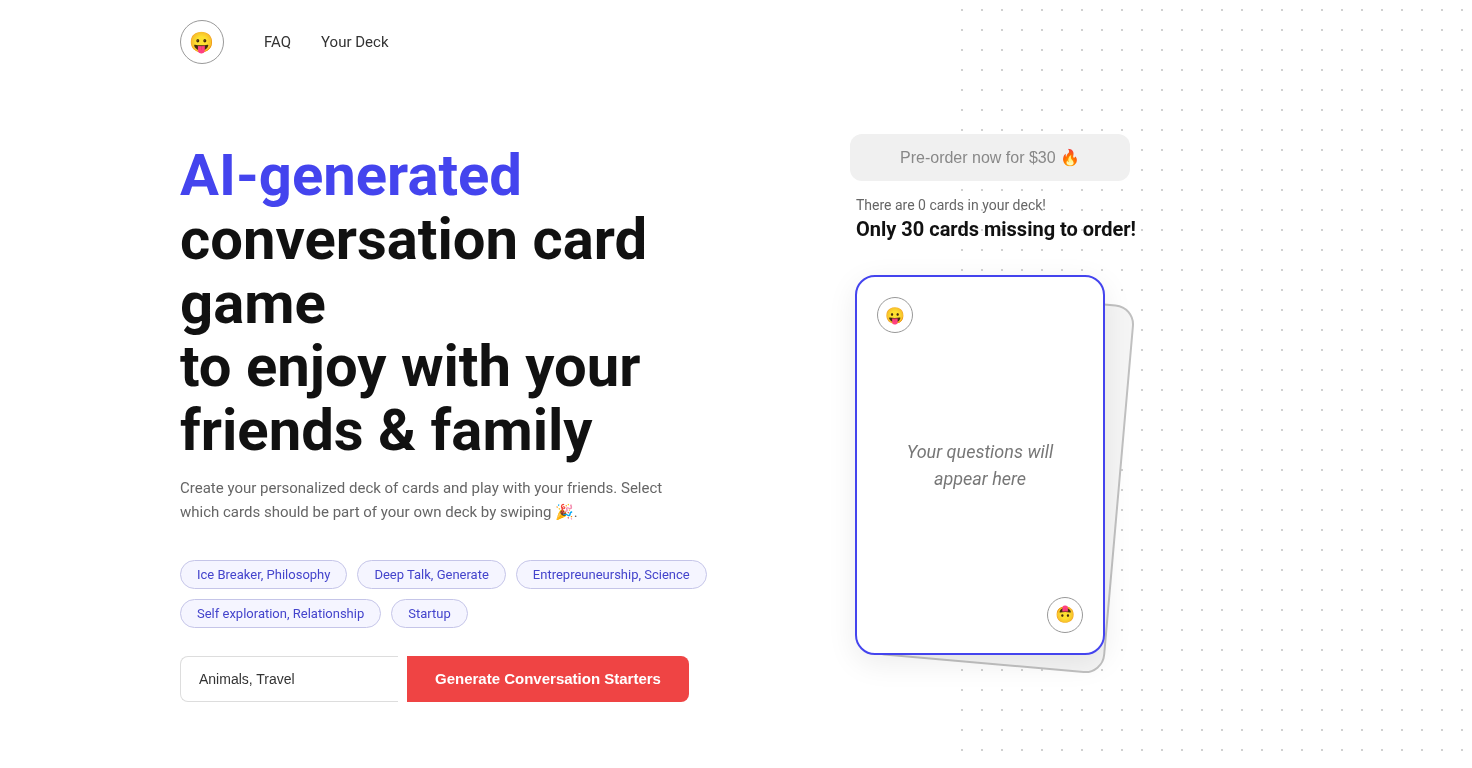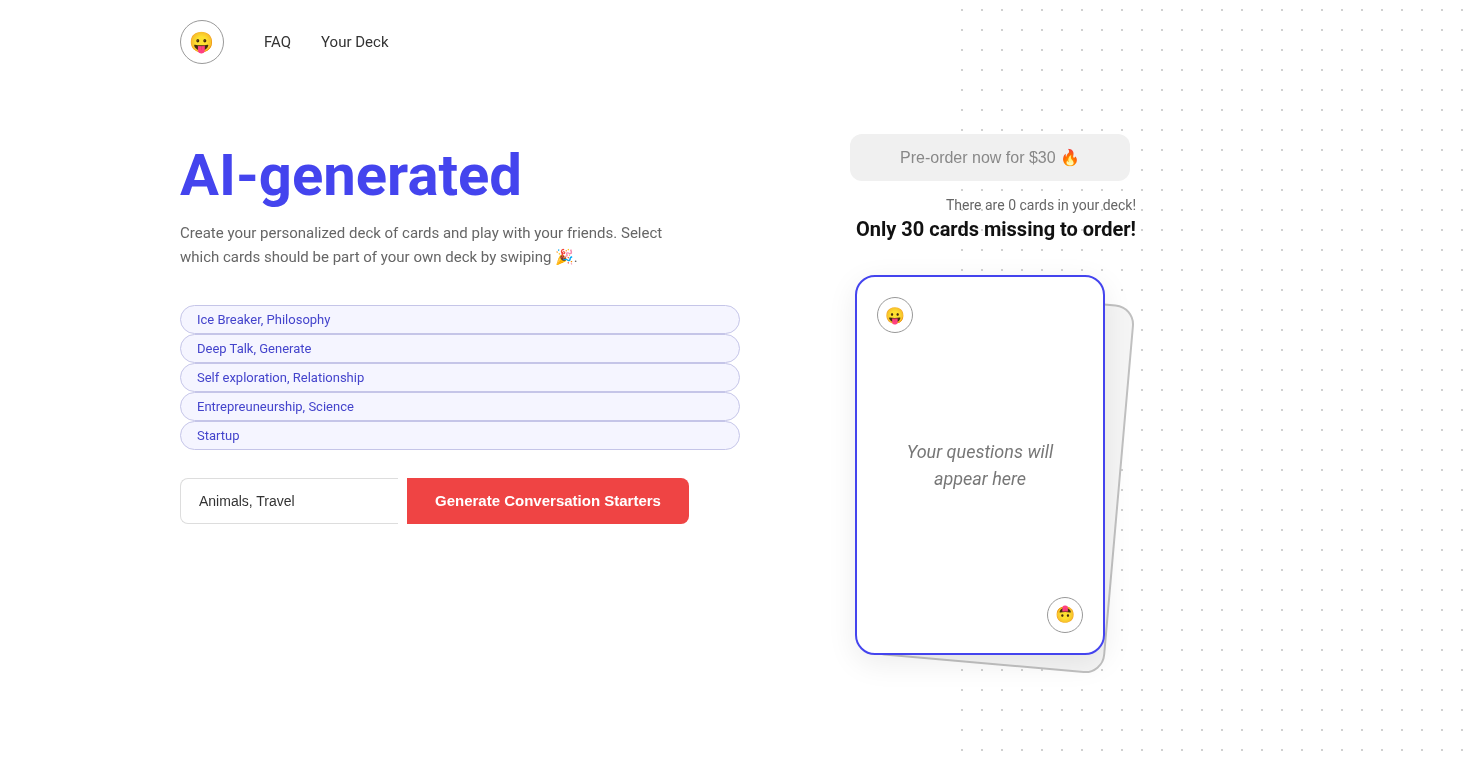--- a/index.html
+++ b/index.html
@@ -100,22 +100,22 @@
       color: #666;
       line-height: 1.6;
       margin-bottom: 36px;
       max-width: 500px;
     }
 
     
     .tags-container {
       display: flex;
       flex-wrap: wrap;
+      gap: 10px;
       margin-bottom: 28px;
-      flex-direction: column;
     }
 
     .tag {
       border: 1.5px solid #c5c5e8;
       border-radius: 20px;
       padding: 6px 16px;
       font-size: 13px;
       color: #4444cc;
       background: #f5f5ff;
       cursor: pointer;
@@ -172,21 +172,21 @@
       font-size: 16px;
       color: #888;
       cursor: pointer;
       font-weight: 500;
       width: 100%;
       max-width: 280px;
       text-align: center;
     }
 
     .deck-info {
-      text-align: right;
+      text-align: left;
       margin-left: 12px;
     }
 
     .deck-count {
       font-size: 14px;
       color: #666;
       margin-bottom: 4px;
     }
 
     .deck-missing {
@@ -287,32 +287,33 @@
     <a class="nav-link">Your Deck</a>
   </div>
 </nav>
 
 <div class="main-container">
 
   <div class="left-col">
     <h1 class="hero-title">
       <span class="highlight">AI-generated</span>
       <br>
+      <span>conversation card game<br>to enjoy with your<br>friends &amp; family</span>
     </h1>
 
     <p class="hero-subtitle">
       <span>Create your personalized deck of cards and play with your friends.
 Select which cards should be part of your own deck by swiping 🎉.</span>
     </p>
 
     <div class="tags-container" id="tags-container">
         <div class="tag">Ice Breaker, Philosophy</div>
         <div class="tag">Deep Talk, Generate</div>
+        <div class="tag">Entrepreuneurship, Science</div>
         <div class="tag">Self exploration, Relationship</div>
-        <div class="tag">Entrepreuneurship, Science</div>
         <div class="tag">Startup</div>
       </div>
 
     <div class="input-row">
       <input class="topic-input" type="text" placeholder="Animals, Travel" value="Animals, Travel" style="">
       <button class="generate-btn">Generate Conversation Starters</button>
     </div>
   </div>
 
   <div class="right-col">

